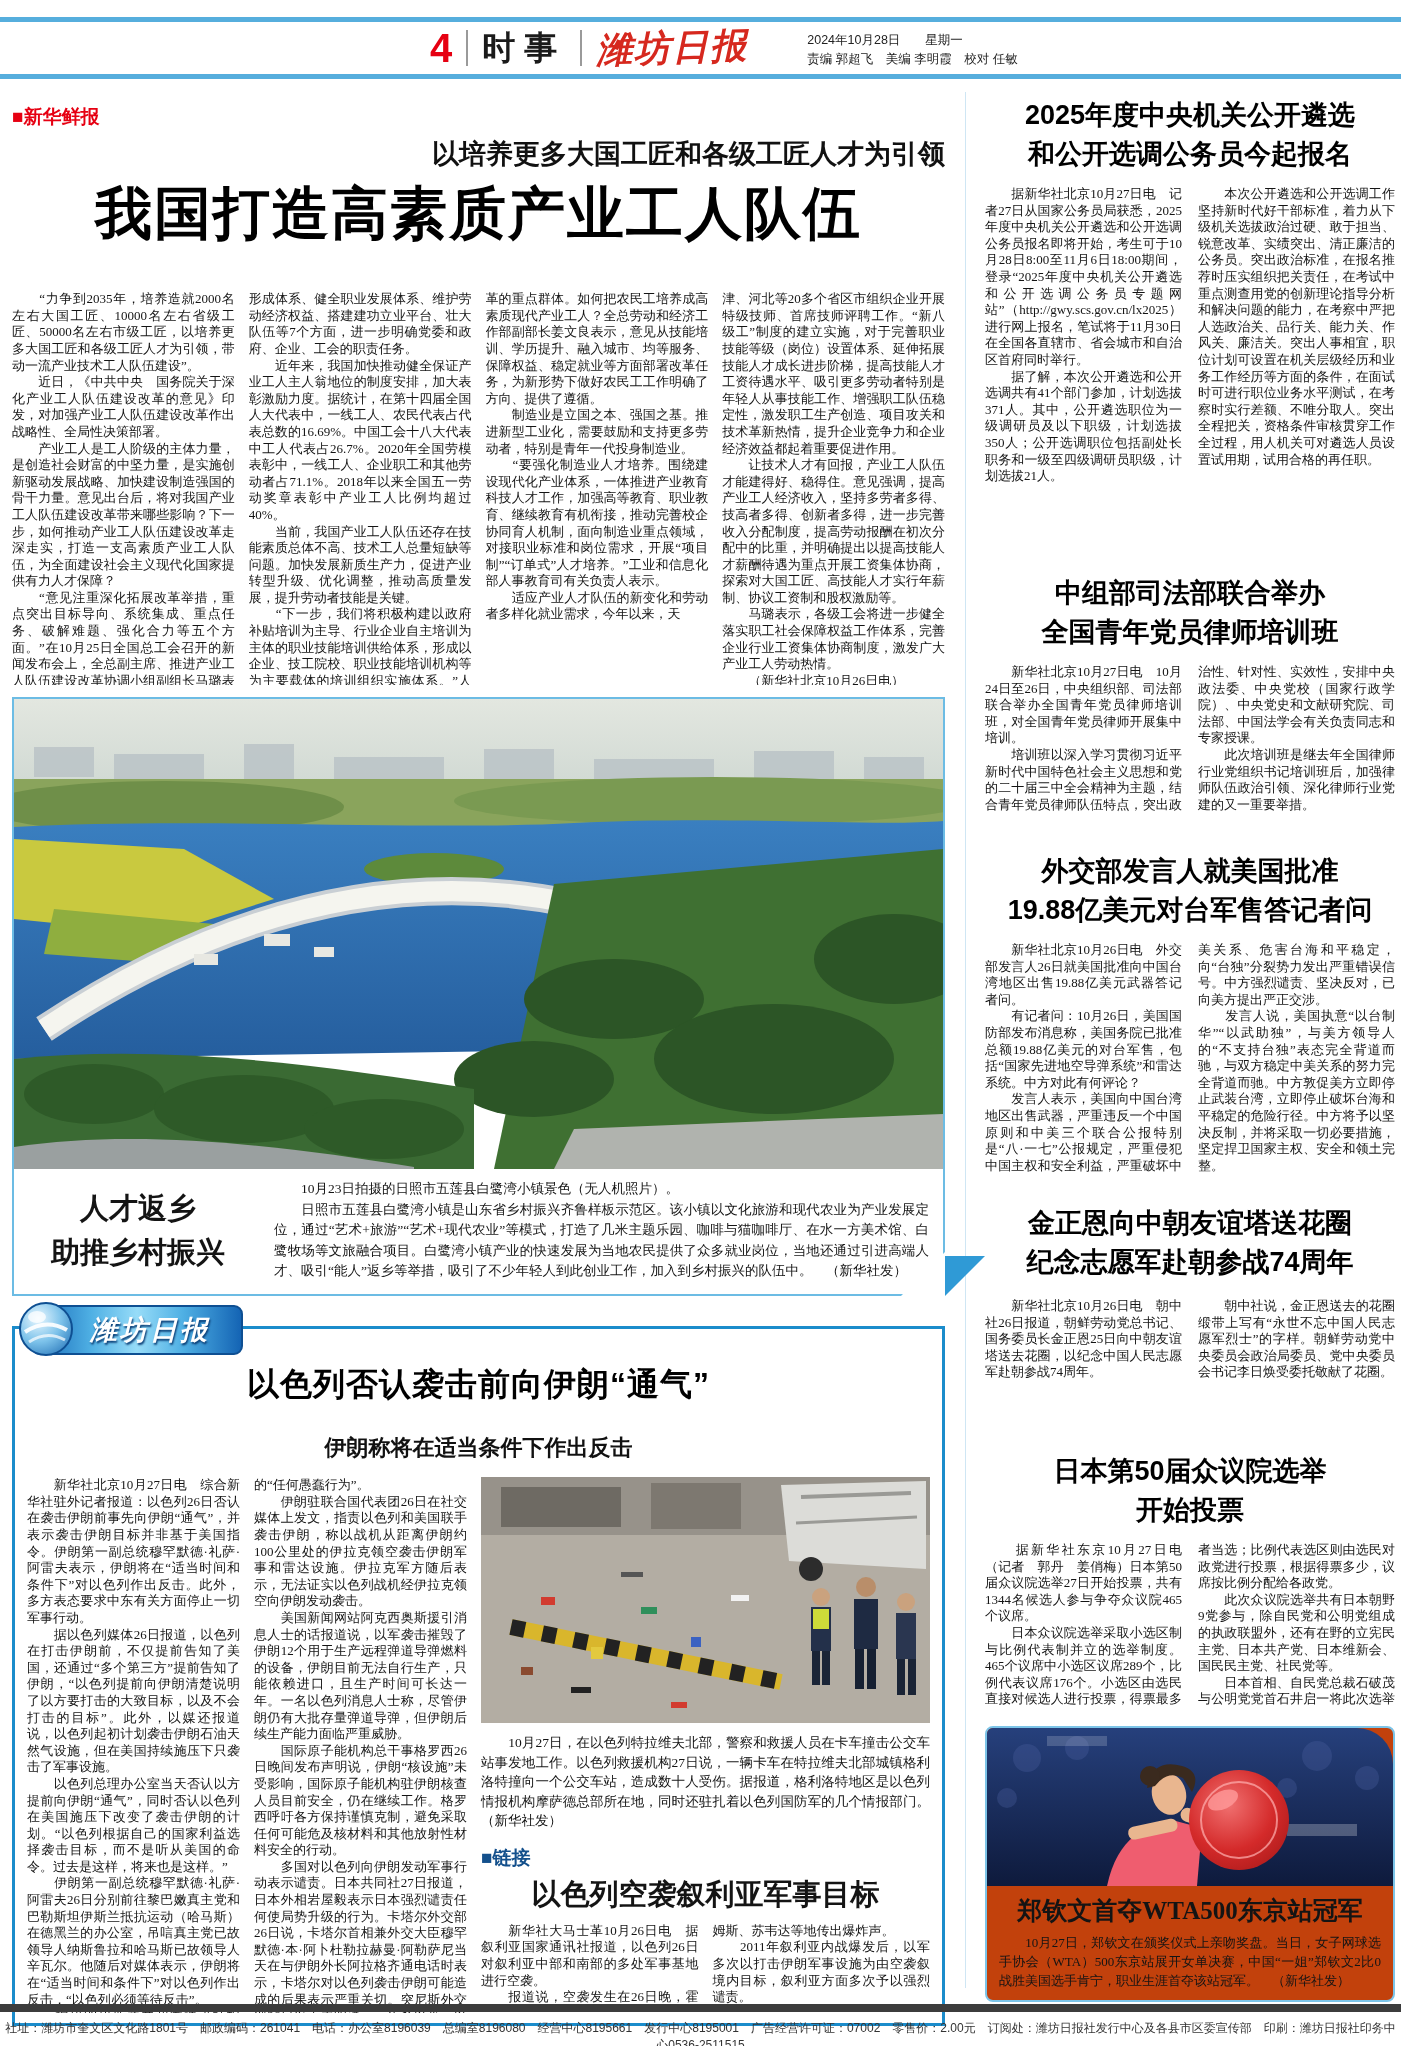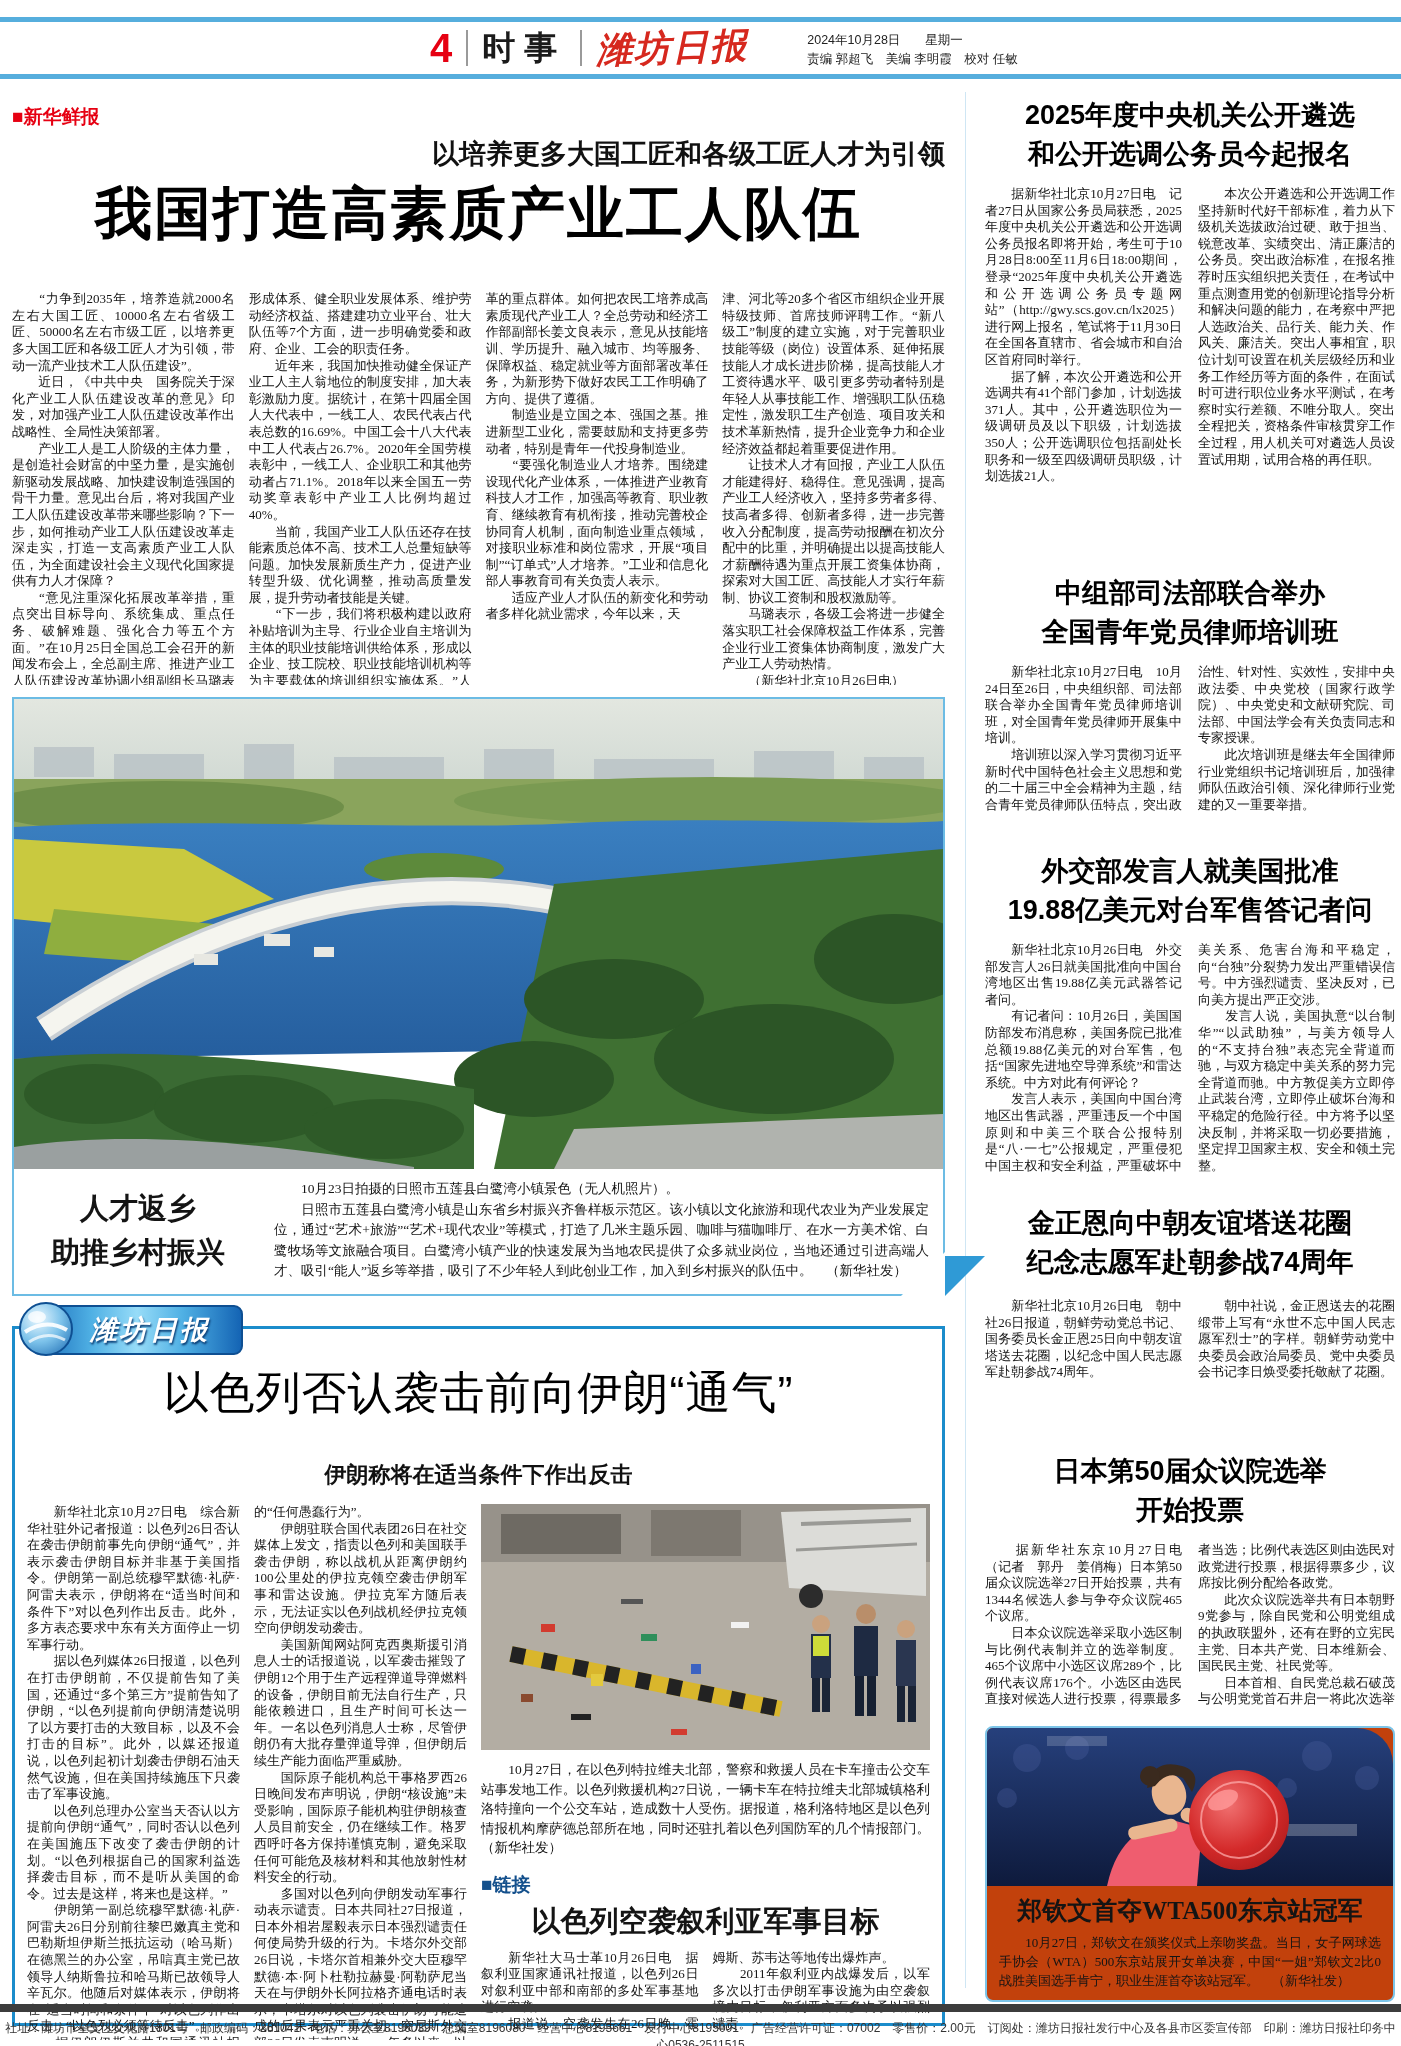--- a/index.html
+++ b/index.html
@@ -31,21 +31,21 @@
   .hero-cap-text{flex:1;font-size:13.5px;line-height:20.5px;text-align:justify;white-space:pre-line;}
   .fold{position:absolute;right:-2px;bottom:-2px;width:0;height:0;border-left:44px solid transparent;border-bottom:44px solid #ffffff;}
   .fold2{position:absolute;right:-2px;bottom:-2px;width:0;height:0;border-right:40px solid transparent;border-bottom:40px solid #2f9ad6;transform:rotate(90deg);transform-origin:100% 100%;}
   
   .world-box{margin-top:30px;border:3px solid #1b8ccb;position:relative;padding:0 12px;height:700px;box-sizing:border-box;}
   .world-badge{position:absolute;top:-24px;left:16px;width:208px;height:46px;border-radius:9px;
       background:linear-gradient(90deg,#1464b4,#4fb0e4 28%,#97dcf8 50%,#4fb0e4 72%,#1464b4);
       border:2px solid #0e4f92;display:flex;align-items:center;justify-content:center;}
   .world-badge-text{font-family:"Liberation Sans",sans-serif;font-weight:bold;font-style:italic;font-size:27px;color:#fff;letter-spacing:3px;text-shadow:1px 2px 2px #0a3d75;padding-left:26px;}
   .badge-globe{position:absolute;left:-16px;top:-7px;}
-  .world-headline{font-family:"Liberation Sans",sans-serif;font-weight:400;font-size:45px;text-align:center;margin-top:34px;letter-spacing:1px;color:#000;}
+  .world-headline{font-family:"Liberation Sans",sans-serif;font-weight:700;font-size:32px;text-align:center;margin-top:34px;letter-spacing:1px;color:#000;}
   .world-deck{font-family:"Liberation Sans",sans-serif;font-weight:bold;font-size:22px;text-align:center;margin-top:10px;color:#111;}
   .world-grid{display:grid;grid-template-columns:213px 213px 1fr;gap:0 14px;margin-top:14px;height:536px;overflow:hidden;}
   .world-photo-cap{font-size:13.5px;line-height:19.5px;text-align:justify;margin-top:8px;white-space:pre-line;}
   .link-tag{font-family:"Liberation Sans",sans-serif;font-weight:bold;font-size:19px;color:#14508c;margin-top:14px;}
   .link-title{font-family:"Liberation Serif",serif;font-weight:900;font-size:29px;text-align:center;margin-top:6px;}
   .link-body{column-count:2;column-gap:14px;font-size:13px;line-height:16.6px;text-align:justify;white-space:pre-line;margin-top:8px;height:116px;overflow:hidden;}
   
   .rail{position:absolute;left:985px;top:96px;width:410px;}
   .rail-title{font-family:"Liberation Sans",sans-serif;font-weight:900;font-size:27px;line-height:39px;text-align:center;white-space:pre-line;color:#000;}
   .rail-body{column-count:2;column-gap:16px;font-size:13px;line-height:16.6px;text-align:justify;white-space:pre-line;overflow:hidden;margin-top:12px;}

